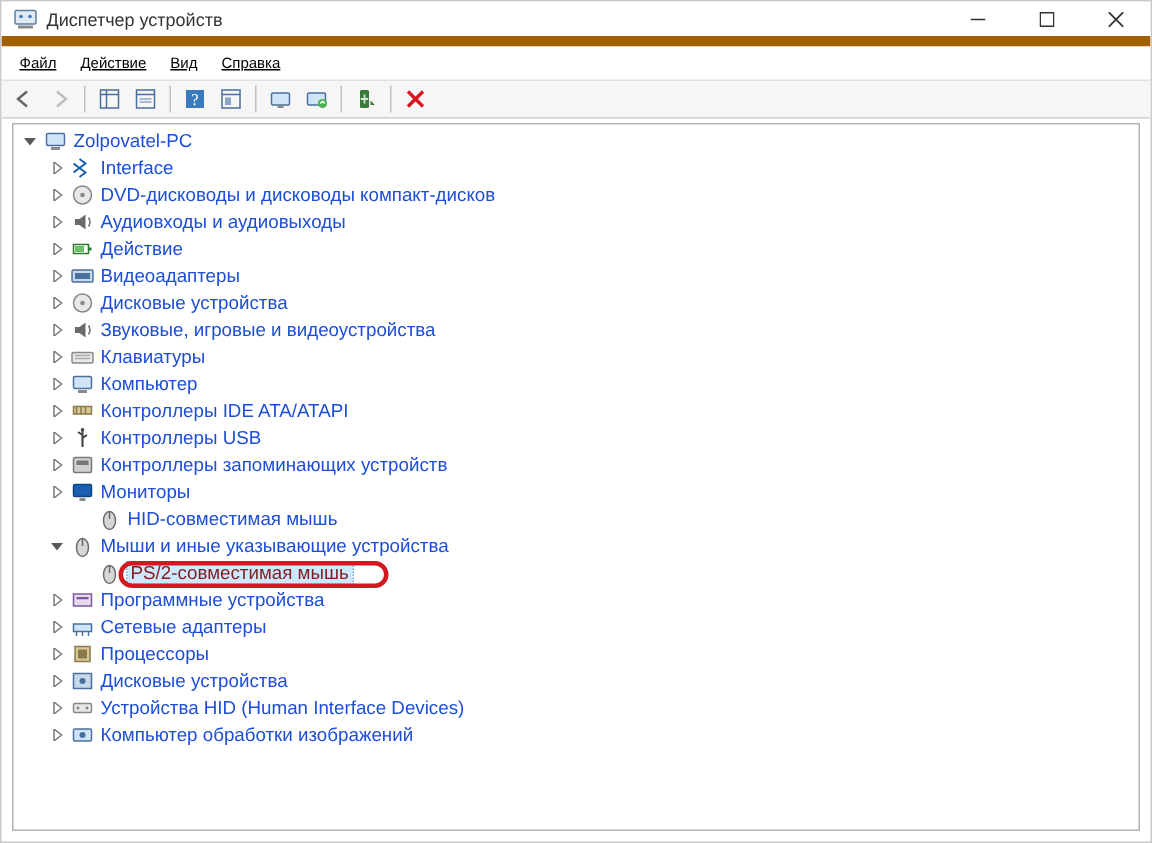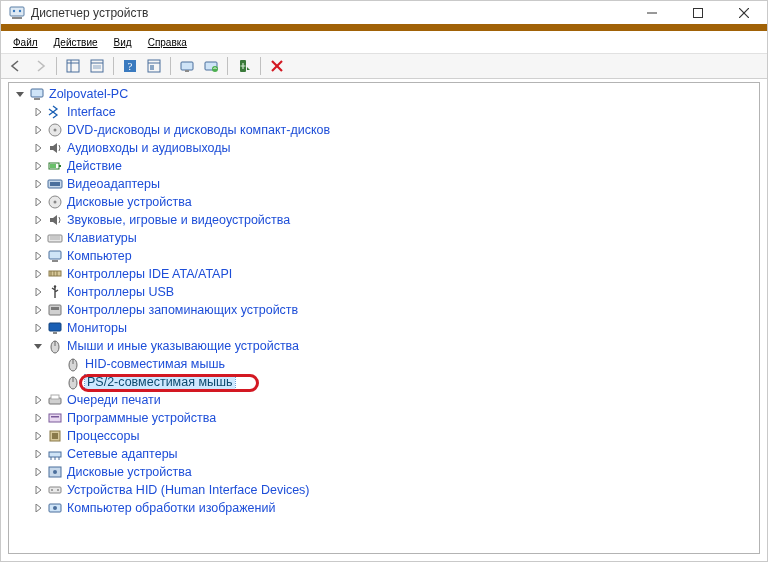--- a/index.html
+++ b/index.html
@@ -122,21 +122,21 @@
     align-items: center; justify-content: center;
     margin-right: 4px;
   }
   .tree-label {
     font-size: 12.5px;
     color: #1d4ed8;
   }
   .row-selected .tree-label {
     background: #cde8ff;
     outline: 1px dotted #6aa0d8;
-    color: #0c4a6e;
+    color: #7f1d1d;
     padding: 0 2px;
   }
 
   .highlight-ring {
     position: absolute;
     border: 3px solid #d31822;
     border-radius: 12px;
     pointer-events: none;
     left: 70px;
     top: 1px;
@@ -469,47 +469,47 @@
             <rect x="2" y="3" width="12" height="8" rx="1" fill="#1a5fb4" stroke="#12427d"></rect>
             <rect x="6" y="12" width="4" height="2" fill="#8a8a8a"></rect>
           </svg>
         </span>
         <span class="tree-label">Мониторы</span>
       </div>
     </div>
 
   <div class="tree-row">
     <span class="tree-indent"></span>
+      <span class="tree-indent"></span>
+    <span class="tree-expander"></span>
+    <span class="tree-icon">
+      <svg width="16" height="16">
+        <ellipse cx="8" cy="9" rx="4" ry="6" fill="#d7d7d7" stroke="#6a6a6a"></ellipse>
+        <line x1="8" y1="3" x2="8" y2="8" stroke="#6a6a6a"></line>
+      </svg>
+    </span>
+    <span class="tree-label">HID-совместимая мышь</span>
+  </div>
+
+  <div class="tree-row">
+    <span class="tree-indent"></span>
     <span class="tree-expander">
       <svg width="8" height="8">
           <path d="M0 2 L8 2 L4 7 Z" fill="#5a5a5a"></path>
         </svg>
     </span>
     <span class="tree-icon">
       <svg width="16" height="16">
         <ellipse cx="8" cy="9" rx="4" ry="6" fill="#d7d7d7" stroke="#6a6a6a"></ellipse>
         <line x1="8" y1="3" x2="8" y2="8" stroke="#6a6a6a"></line>
       </svg>
     </span>
     <span class="tree-label">Мыши и иные указывающие устройства</span>
   </div>
 
-  <div class="tree-row">
-    <span class="tree-indent"></span>
-      <span class="tree-indent"></span>
-    <span class="tree-expander"></span>
-    <span class="tree-icon">
-      <svg width="16" height="16">
-        <ellipse cx="8" cy="9" rx="4" ry="6" fill="#d7d7d7" stroke="#6a6a6a"></ellipse>
-        <line x1="8" y1="3" x2="8" y2="8" stroke="#6a6a6a"></line>
-      </svg>
-    </span>
-    <span class="tree-label">HID-совместимая мышь</span>
-  </div>
-
   <div class="tree-row row-selected" style="position:relative;">
     <span class="tree-indent"></span>
       <span class="tree-indent"></span>
     <span class="tree-expander"></span>
     <span class="tree-icon">
       <svg width="16" height="16">
         <ellipse cx="8" cy="9" rx="4" ry="6" fill="#d7d7d7" stroke="#6a6a6a"></ellipse>
         <line x1="8" y1="3" x2="8" y2="8" stroke="#6a6a6a"></line>
       </svg>
     </span>
@@ -520,55 +520,25 @@
   <div id="cats-after">
       <div class="tree-row">
         <span class="tree-indent"></span>
         <span class="tree-expander">
           <svg width="8" height="8">
             <path d="M2 0 L7 4 L2 8 Z" fill="none" stroke="#7a7a7a" stroke-width="1"></path>
           </svg>
         </span>
         <span class="tree-icon">
           <svg width="16" height="16">
-            <rect x="2" y="6" width="12" height="6" rx="1" fill="#d0d0d0" stroke="#777"></rect>
-            <rect x="4" y="3" width="8" height="4" fill="#fff" stroke="#aaa"></rect>
-          </svg>
-        </span>
-        <span class="tree-label">Очереди печати</span>
-      </div>
-      <div class="tree-row">
-        <span class="tree-indent"></span>
-        <span class="tree-expander">
-          <svg width="8" height="8">
-            <path d="M2 0 L7 4 L2 8 Z" fill="none" stroke="#7a7a7a" stroke-width="1"></path>
-          </svg>
-        </span>
-        <span class="tree-icon">
-          <svg width="16" height="16">
             <rect x="2" y="4" width="12" height="8" fill="#e8d8f0" stroke="#7a5a9a"></rect>
             <rect x="4" y="6" width="8" height="1.5" fill="#7a5a9a"></rect>
           </svg>
         </span>
         <span class="tree-label">Программные устройства</span>
-      </div>
-      <div class="tree-row">
-        <span class="tree-indent"></span>
-        <span class="tree-expander">
-          <svg width="8" height="8">
-            <path d="M2 0 L7 4 L2 8 Z" fill="none" stroke="#7a7a7a" stroke-width="1"></path>
-          </svg>
-        </span>
-        <span class="tree-icon">
-          <svg width="16" height="16">
-            <rect x="3" y="3" width="10" height="10" fill="#d7c89a" stroke="#8a7a4a"></rect>
-            <rect x="5" y="5" width="6" height="6" fill="#8a7a4a"></rect>
-          </svg>
-        </span>
-        <span class="tree-label">Процессоры</span>
       </div>
       <div class="tree-row">
         <span class="tree-indent"></span>
         <span class="tree-expander">
           <svg width="8" height="8">
             <path d="M2 0 L7 4 L2 8 Z" fill="none" stroke="#7a7a7a" stroke-width="1"></path>
           </svg>
         </span>
         <span class="tree-icon">
           <svg width="16" height="16">
@@ -582,20 +552,35 @@
       </div>
       <div class="tree-row">
         <span class="tree-indent"></span>
         <span class="tree-expander">
           <svg width="8" height="8">
             <path d="M2 0 L7 4 L2 8 Z" fill="none" stroke="#7a7a7a" stroke-width="1"></path>
           </svg>
         </span>
         <span class="tree-icon">
           <svg width="16" height="16">
+            <rect x="3" y="3" width="10" height="10" fill="#d7c89a" stroke="#8a7a4a"></rect>
+            <rect x="5" y="5" width="6" height="6" fill="#8a7a4a"></rect>
+          </svg>
+        </span>
+        <span class="tree-label">Процессоры</span>
+      </div>
+      <div class="tree-row">
+        <span class="tree-indent"></span>
+        <span class="tree-expander">
+          <svg width="8" height="8">
+            <path d="M2 0 L7 4 L2 8 Z" fill="none" stroke="#7a7a7a" stroke-width="1"></path>
+          </svg>
+        </span>
+        <span class="tree-icon">
+          <svg width="16" height="16">
             <rect x="2" y="3" width="12" height="10" fill="#c7d8ea" stroke="#4b6f9c"></rect>
             <circle cx="8" cy="8" r="2" fill="#4b6f9c"></circle>
           </svg>
         </span>
         <span class="tree-label">Дисковые устройства</span>
       </div>
       <div class="tree-row">
         <span class="tree-indent"></span>
         <span class="tree-expander">
           <svg width="8" height="8">

